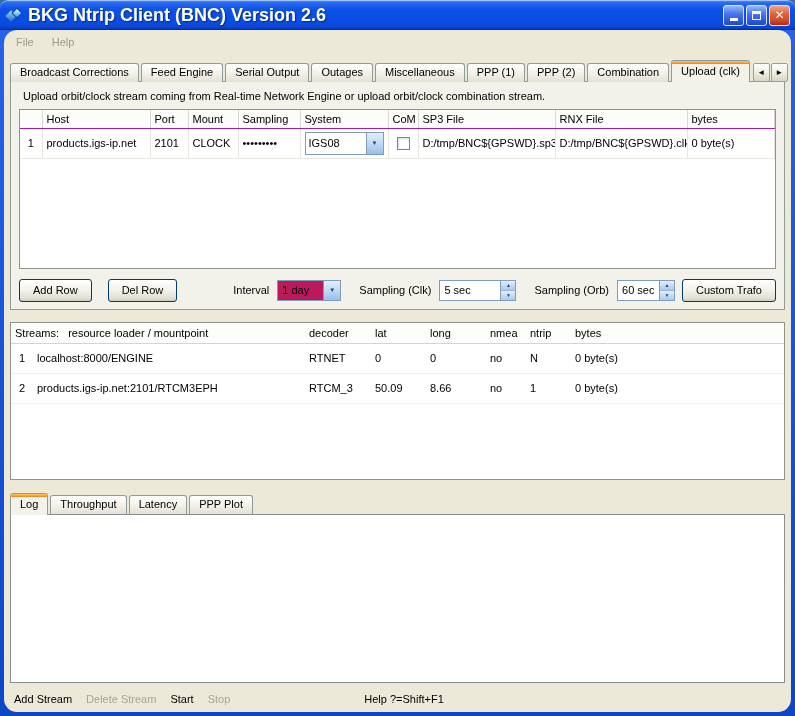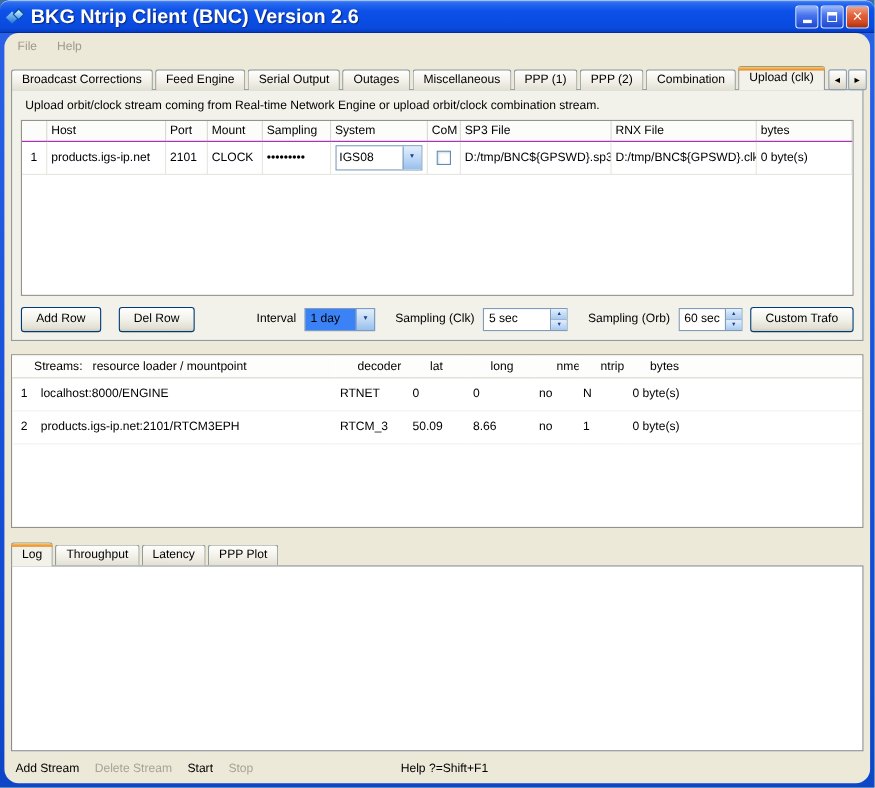--- a/index.html
+++ b/index.html
@@ -66,33 +66,33 @@
   .combo-arrow { width:17px; height:100%; flex:0 0 17px; border-left:1px solid #7f9db9;
     background:linear-gradient(180deg,#e2effc 0%,#c0d9f5 50%,#98bfec 100%);
     display:flex; align-items:center; justify-content:center; font-size:6px; color:#17408f; }
   .checkbox { width:13px; height:13px; background:#fff; border:1px solid #628db3;
     box-shadow:inset 1px 1px 2px rgba(80,110,150,.25); display:inline-block; vertical-align:middle; }
 
   .controls { position:absolute; left:8px; right:8px; top:196px; height:24px; display:flex; align-items:center; }
   .xp-btn { height:23px; padding:0 13px; border:1px solid #003c74; border-radius:3px;
     background:linear-gradient(180deg,#ffffff 0%,#f2f1ea 50%,#e2dfd2 88%,#cfccbc 100%);
     font-family:inherit; font-size:11px; white-space:nowrap; cursor:default; }
-  .combo { display:flex; align-items:center; height:21px; border:1px solid #7f9db9; background:#3b82f6; }
+  .combo { display:flex; align-items:center; height:21px; border:1px solid #7f9db9; background:#be185d; }
   .combo .val { flex:1; line-height:19px; padding-left:4px; white-space:nowrap; overflow:hidden; }
   .spin { display:flex; align-items:stretch; height:21px; border:1px solid #7f9db9; background:#fff; }
   .spin .val { flex:1; line-height:19px; padding-left:4px; white-space:nowrap; overflow:hidden; }
   .spin-btns { width:15px; flex:0 0 15px; display:flex; flex-direction:column; border-left:1px solid #7f9db9; }
   .spin-btn { flex:1; background:linear-gradient(180deg,#e2effc,#a9c9ef);
     display:flex; align-items:center; justify-content:center; font-size:5px; color:#17408f; }
   .spin-btn + .spin-btn { border-top:1px solid #9db6d4; }
 
   
   .streams-wrap { position:absolute; left:6px; right:6px; top:292px; height:158px; background:#fff; border:1px solid #92928a; overflow:hidden; }
   table.str { width:100%; border-collapse:collapse; table-layout:fixed; }
-  table.str th { font-weight:normal; text-align:left; padding:2px 20px; height:20px;
+  table.str th { font-weight:normal; text-align:left; padding:2px 4px; height:20px;
     border-bottom:1px solid #d5d5cc; background:#fdfdfb; white-space:pre; overflow:hidden; }
   table.str td { padding:2px 4px; height:30px; white-space:nowrap; overflow:hidden; border-bottom:1px solid #f1f1ea; }
   table.str .rownum { text-align:center; }
 
   
   .bottom-tabbar { position:absolute; left:6px; right:6px; top:463px; height:22px; display:flex; align-items:center; z-index:3; }
   .log-box { position:absolute; left:6px; right:6px; top:484px; height:169px; background:#fff; border:1px solid #888d8f; }
 
   
   .statusbar { position:absolute; left:0; right:0; top:658px; height:22px; display:flex; align-items:center; padding:0 10px; }

